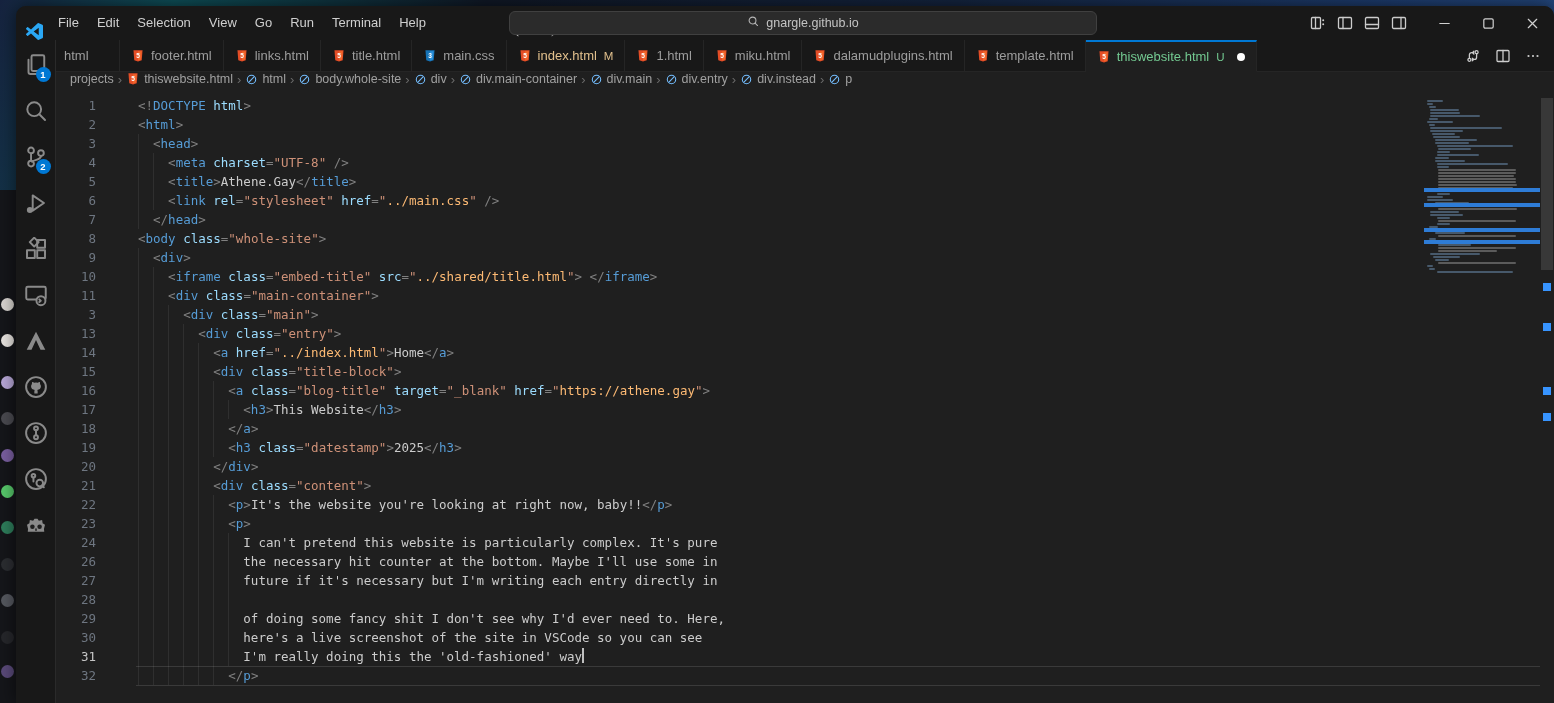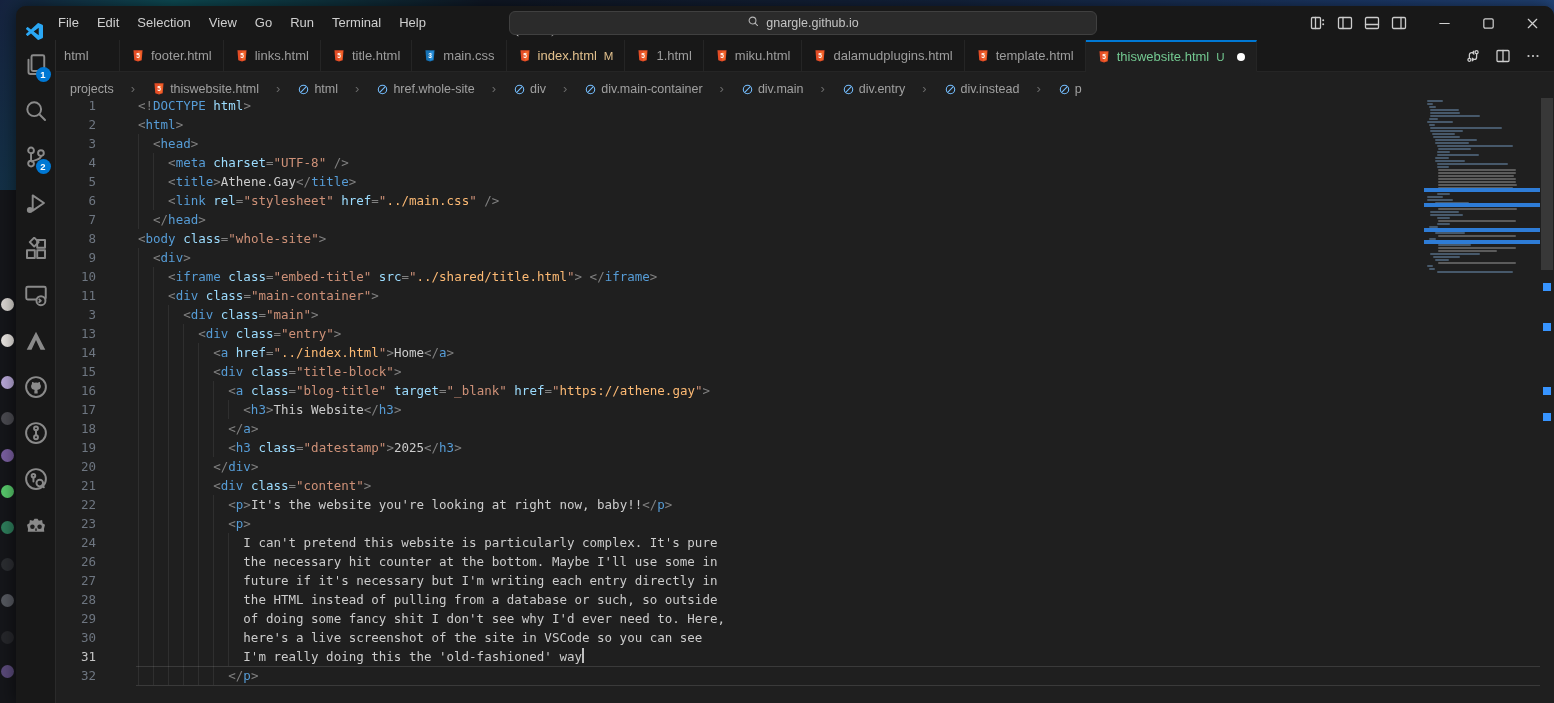--- a/index.html
+++ b/index.html
@@ -43,21 +43,21 @@
   .tab{display:flex;align-items:center;gap:6px;padding:0 11px;border-right:1px solid #252525;color:#9d9d9d;
     font-size:13px;background:#181818;white-space:nowrap;cursor:default;}
   .tab.first{width:64px;overflow:hidden;padding:0 4px 0 8px;}
   .tab.active{background:#1f1f1f;border-top:2px solid #0078d4;border-bottom:1px solid #1f1f1f;margin-bottom:-1px;}
   .tab .badge{font-size:11.5px;margin-left:1px;}
   .dirty-dot{width:8px;height:8px;border-radius:50%;background:#ffffff;margin-left:6px;}
   .tab-actions{margin-left:auto;display:flex;align-items:center;gap:4px;padding-right:8px;}
   .tab-actions .act{width:26px;height:26px;display:flex;align-items:center;justify-content:center;}
 
   
-  .breadcrumbs{height:24px;background:#1f1f1f;display:flex;align-items:flex-end;padding-left:14px;font-size:12.5px;color:#a0a0a0;gap:13px;}
+  .breadcrumbs{height:24px;background:#1f1f1f;display:flex;align-items:flex-start;padding-left:14px;font-size:12.5px;color:#a0a0a0;}
   .bc-item{display:flex;align-items:center;gap:4px;cursor:default;}
   .bc-sep{margin:0 4px;color:#6a6a6a;font-size:13px;}
 
   
   .editor{position:relative;flex:1;background:#1f1f1f;overflow:hidden;
     font-family:"DejaVu Sans Mono","Liberation Mono",monospace;font-size:12.5px;line-height:19px;}
   .rows{position:absolute;left:0;top:0;right:130px;}
   .row{display:flex;height:19px;white-space:pre;}
   .ln{width:82px;padding-right:42px;text-align:right;color:#6e7681;flex:none;}
   .row.cur .ln{color:#c6c6c6;}
@@ -406,21 +406,21 @@
               <path d="M4.6 11.4 11.4 4.6"></path>
             </svg>
             <span>html</span>
           </span>
           <span class="bc-sep">›</span>
           <span class="bc-item">
             <svg width="13" height="13" viewBox="0 0 16 16" fill="none" stroke="#75beff" stroke-width="1.3">
               <circle cx="8" cy="8" r="5.2"></circle>
               <path d="M4.6 11.4 11.4 4.6"></path>
             </svg>
-            <span>href.whole-site</span>
+            <span>body.whole-site</span>
           </span>
           <span class="bc-sep">›</span>
           <span class="bc-item">
             <svg width="13" height="13" viewBox="0 0 16 16" fill="none" stroke="#75beff" stroke-width="1.3">
               <circle cx="8" cy="8" r="5.2"></circle>
               <path d="M4.6 11.4 11.4 4.6"></path>
             </svg>
             <span>div</span>
           </span>
           <span class="bc-sep">›</span>
@@ -485,21 +485,21 @@
             <div class="row"><span class="ln">17</span><span class="code"><span class="ig"></span><span class="ig"></span><span class="ig"></span><span class="ig"></span><span class="ig"></span><span class="ig"></span><span class="ig"></span><span class="tkp">&lt;</span><span class="tkt">h3</span><span class="tkp">&gt;</span><span class="tkx">This Website</span><span class="tkp">&lt;/</span><span class="tkt">h3</span><span class="tkp">&gt;</span></span></div>
             <div class="row"><span class="ln">18</span><span class="code"><span class="ig"></span><span class="ig"></span><span class="ig"></span><span class="ig"></span><span class="ig"></span><span class="ig"></span><span class="tkp">&lt;/</span><span class="tkt">a</span><span class="tkp">&gt;</span></span></div>
             <div class="row"><span class="ln">19</span><span class="code"><span class="ig"></span><span class="ig"></span><span class="ig"></span><span class="ig"></span><span class="ig"></span><span class="ig"></span><span class="tkp">&lt;</span><span class="tkt">h3</span><span class="tkx"> </span><span class="tka">class</span><span class="tkp">=</span><span class="tks">"datestamp"</span><span class="tkp">&gt;</span><span class="tkx">2025</span><span class="tkp">&lt;/</span><span class="tkt">h3</span><span class="tkp">&gt;</span></span></div>
             <div class="row"><span class="ln">20</span><span class="code"><span class="ig"></span><span class="ig"></span><span class="ig"></span><span class="ig"></span><span class="ig"></span><span class="tkp">&lt;/</span><span class="tkt">div</span><span class="tkp">&gt;</span></span></div>
             <div class="row"><span class="ln">21</span><span class="code"><span class="ig"></span><span class="ig"></span><span class="ig"></span><span class="ig"></span><span class="ig"></span><span class="tkp">&lt;</span><span class="tkt">div</span><span class="tkx"> </span><span class="tka">class</span><span class="tkp">=</span><span class="tks">"content"</span><span class="tkp">&gt;</span></span></div>
             <div class="row"><span class="ln">22</span><span class="code"><span class="ig"></span><span class="ig"></span><span class="ig"></span><span class="ig"></span><span class="ig"></span><span class="ig"></span><span class="tkp">&lt;</span><span class="tkt">p</span><span class="tkp">&gt;</span><span class="tkx">It's the website you're looking at right now, baby!!</span><span class="tkp">&lt;/</span><span class="tkt">p</span><span class="tkp">&gt;</span></span></div>
             <div class="row"><span class="ln">23</span><span class="code"><span class="ig"></span><span class="ig"></span><span class="ig"></span><span class="ig"></span><span class="ig"></span><span class="ig"></span><span class="tkp">&lt;</span><span class="tkt">p</span><span class="tkp">&gt;</span></span></div>
             <div class="row"><span class="ln">24</span><span class="code"><span class="ig"></span><span class="ig"></span><span class="ig"></span><span class="ig"></span><span class="ig"></span><span class="ig"></span><span class="ig"></span><span class="tkx">I can't pretend this website is particularly complex. It's pure</span></span></div>
             <div class="row"><span class="ln">26</span><span class="code"><span class="ig"></span><span class="ig"></span><span class="ig"></span><span class="ig"></span><span class="ig"></span><span class="ig"></span><span class="ig"></span><span class="tkx">the necessary hit counter at the bottom. Maybe I'll use some in</span></span></div>
             <div class="row"><span class="ln">27</span><span class="code"><span class="ig"></span><span class="ig"></span><span class="ig"></span><span class="ig"></span><span class="ig"></span><span class="ig"></span><span class="ig"></span><span class="tkx">future if it's necessary but I'm writing each entry directly in</span></span></div>
-            <div class="row"><span class="ln">28</span><span class="code"><span class="ig"></span><span class="ig"></span><span class="ig"></span><span class="ig"></span><span class="ig"></span><span class="ig"></span><span class="ig"></span><span class="tkx">the HTML instead of pulling from a database or such, so outside</span></span></div>
+            <div class="row"><span class="ln">28</span><span class="code"><span class="ig"></span><span class="ig"></span><span class="ig"></span><span class="ig"></span><span class="ig"></span><span class="ig"></span><span class="ig"></span></span></div>
             <div class="row"><span class="ln">29</span><span class="code"><span class="ig"></span><span class="ig"></span><span class="ig"></span><span class="ig"></span><span class="ig"></span><span class="ig"></span><span class="ig"></span><span class="tkx">of doing some fancy shit I don't see why I'd ever need to. Here,</span></span></div>
             <div class="row"><span class="ln">30</span><span class="code"><span class="ig"></span><span class="ig"></span><span class="ig"></span><span class="ig"></span><span class="ig"></span><span class="ig"></span><span class="ig"></span><span class="tkx">here's a live screenshot of the site in VSCode so you can see</span></span></div>
             <div class="row cur"><span class="ln">31</span><span class="code"><span class="ig"></span><span class="ig"></span><span class="ig"></span><span class="ig"></span><span class="ig"></span><span class="ig"></span><span class="ig"></span><span class="tkx">I'm really doing this the 'old-fashioned' way</span><span class="cursor"></span></span></div>
             <div class="row"><span class="ln">32</span><span class="code"><span class="ig"></span><span class="ig"></span><span class="ig"></span><span class="ig"></span><span class="ig"></span><span class="ig"></span><span class="tkp">&lt;/</span><span class="tkt">p</span><span class="tkp">&gt;</span></span></div>
           </div>
         <div class="minimap">
             <div class="mm-row" style="top: 4px; left: 3px; width: 15.75px; background: rgba(120, 160, 200, 0.45);"></div>
             <div class="mm-row" style="top: 7px; left: 3px; width: 6.3px; background: rgba(120, 160, 200, 0.45);"></div>
             <div class="mm-row" style="top: 10px; left: 4.6px; width: 7.9px; background: rgba(120, 160, 200, 0.45);"></div>
             <div class="mm-row" style="top: 13px; left: 6.2px; width: 28.4px; background: rgba(120, 160, 200, 0.45);"></div>

